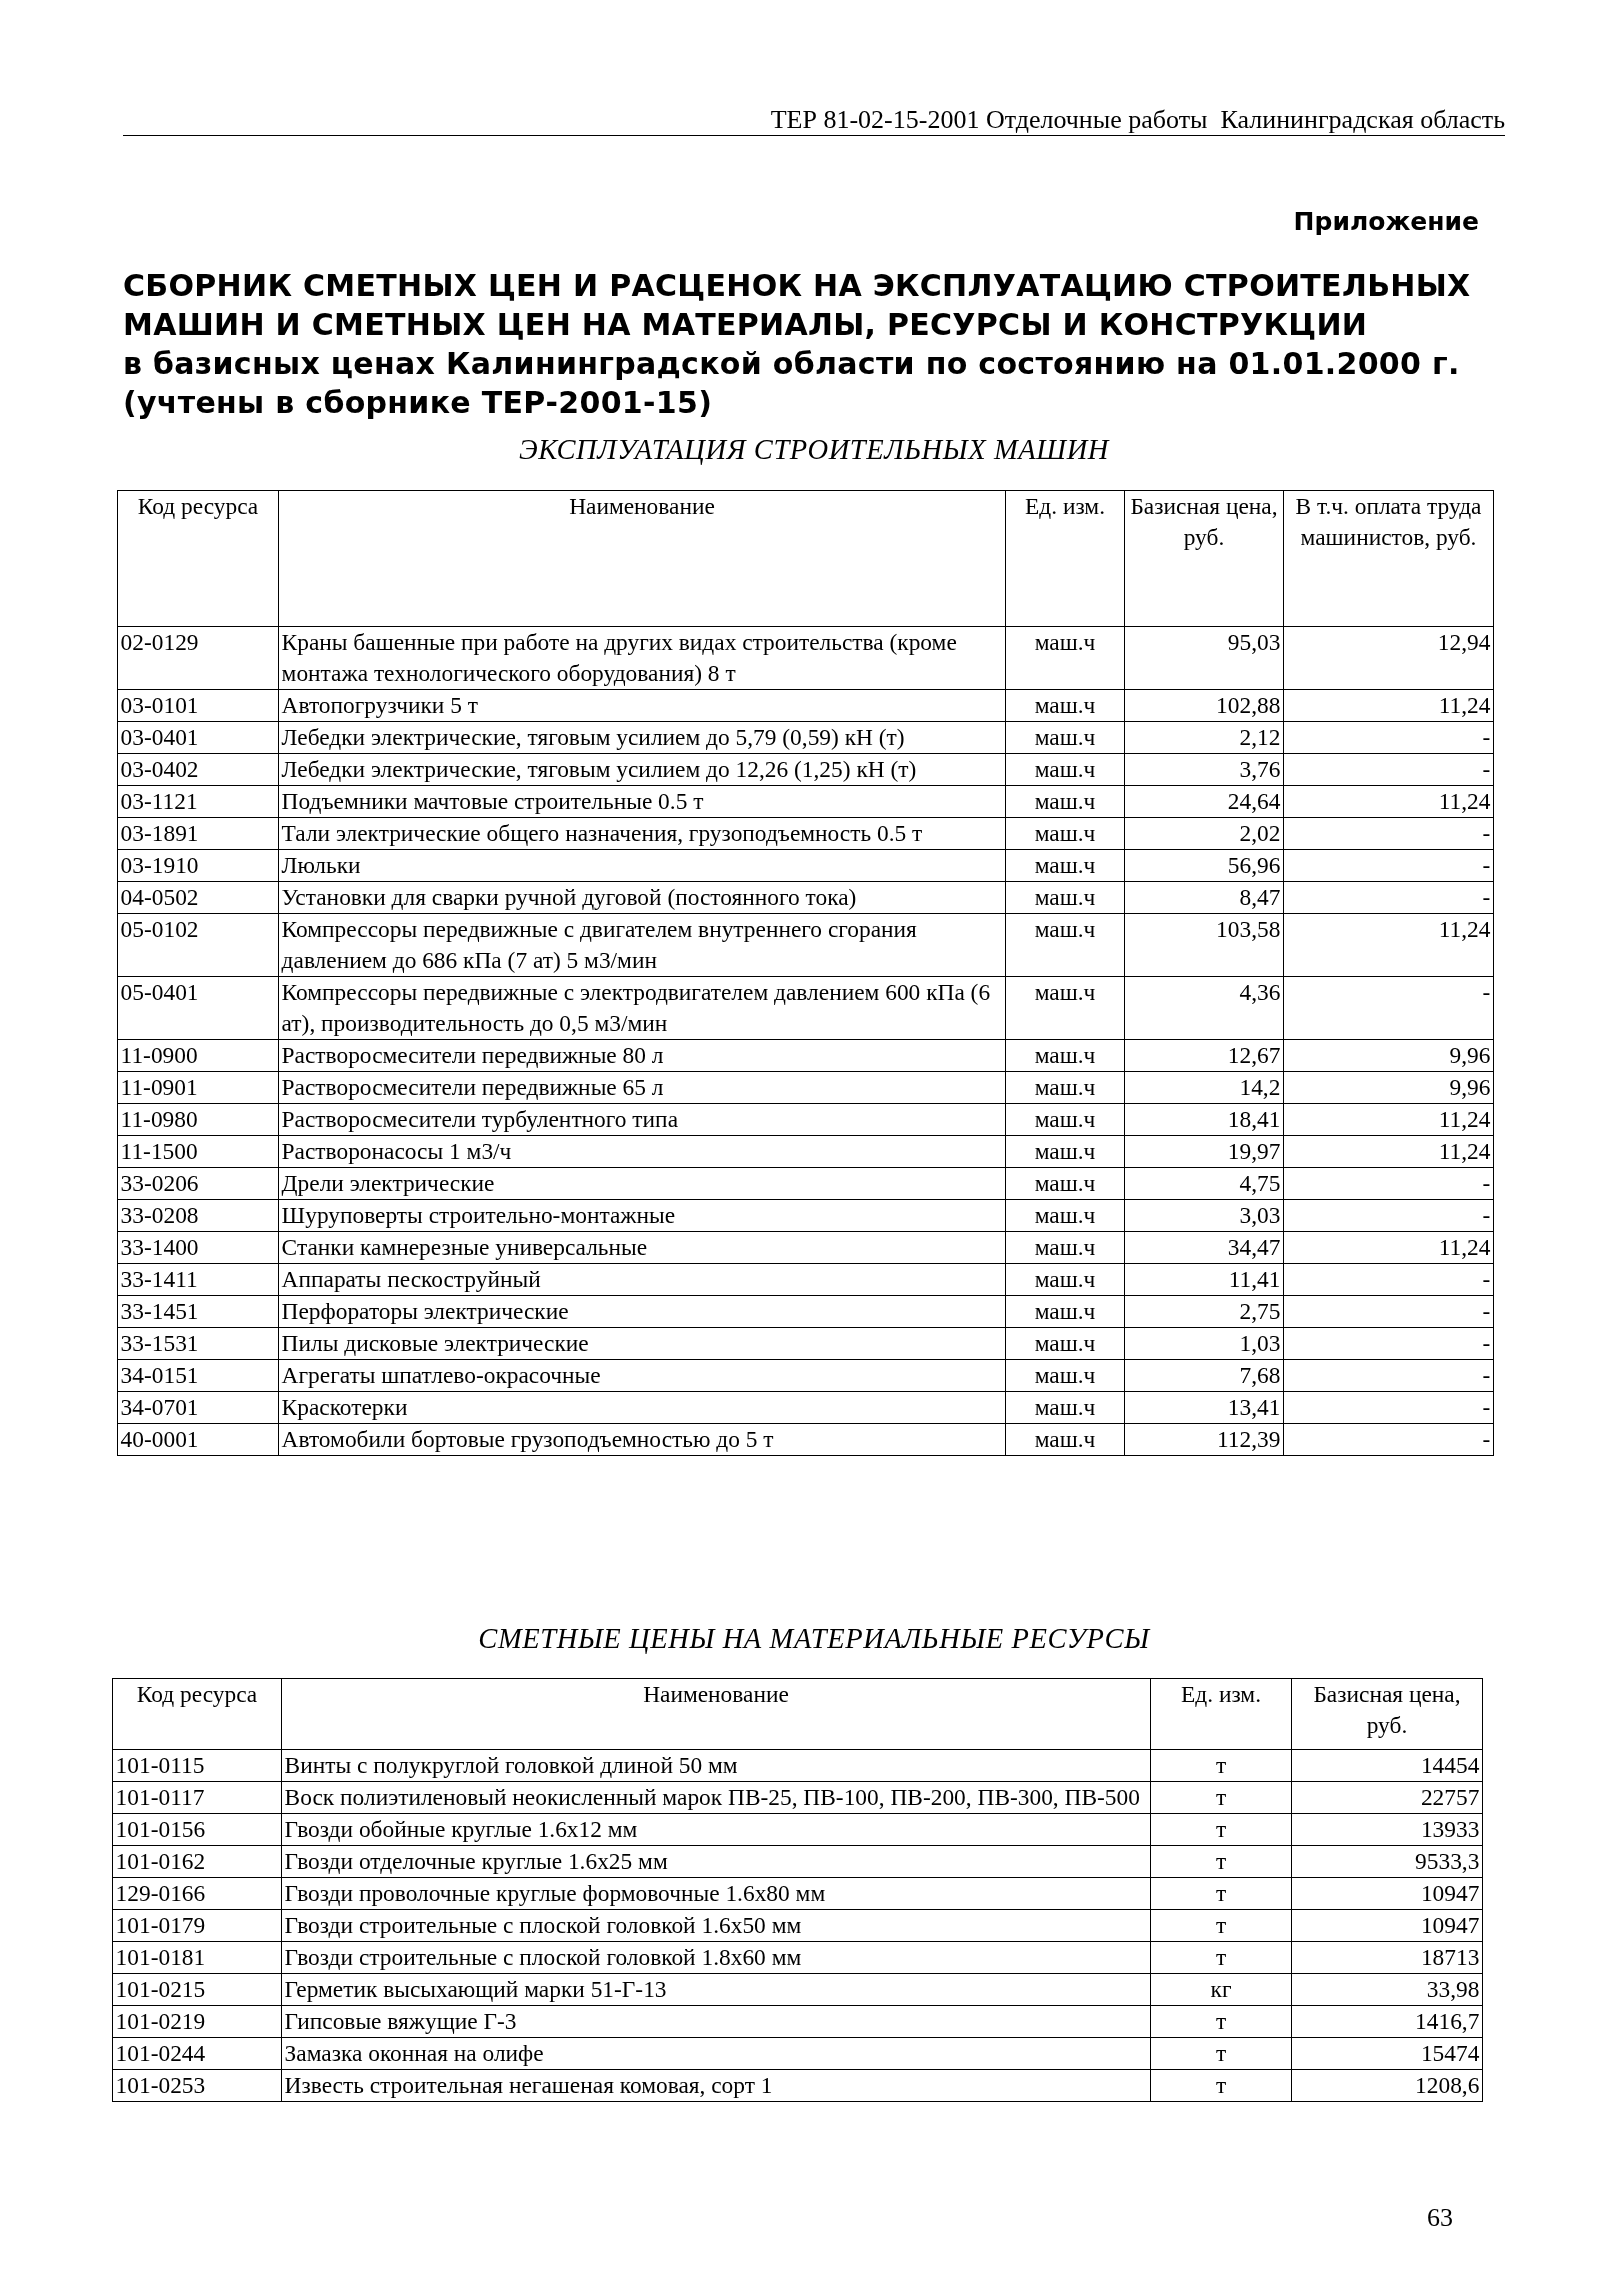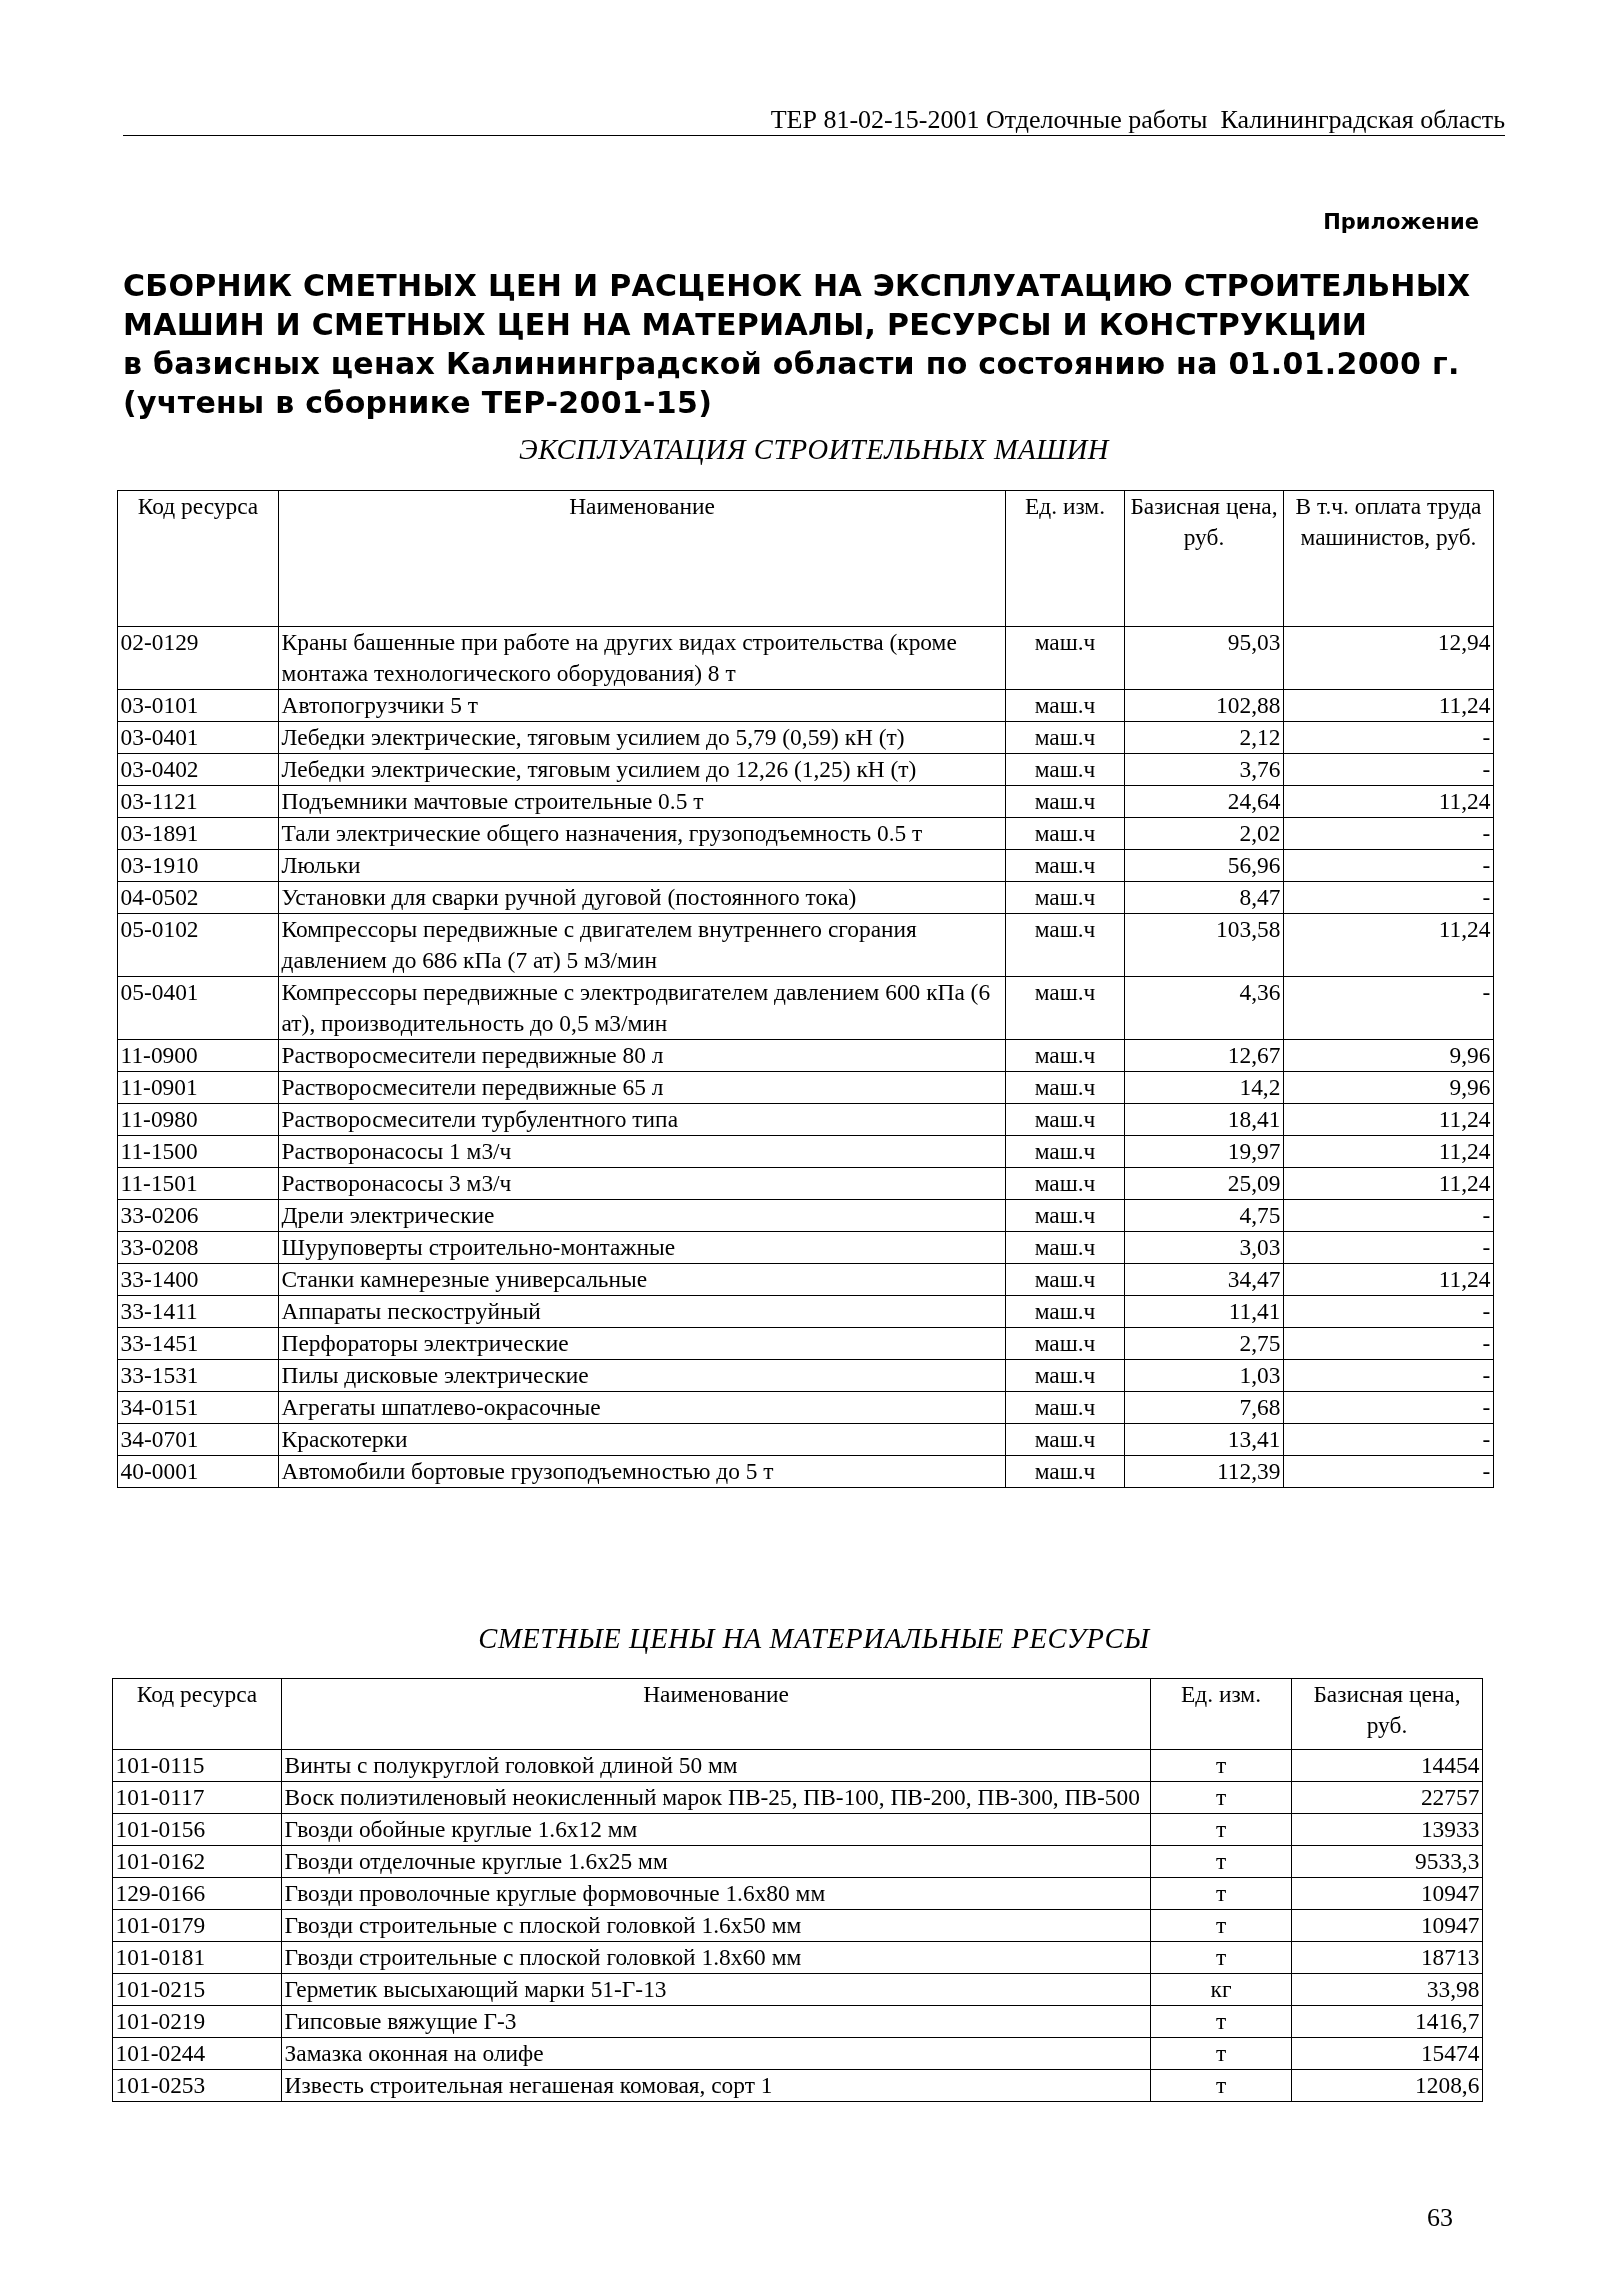--- a/index.html
+++ b/index.html
@@ -12,21 +12,21 @@
     text-align: right; font-size: 26px; line-height: 31px;
   }
   .running-header .bold { font-weight: normal; }
   .header-rule {
     position: absolute; left: 123px; top: 135px; width: 1382px;
     border-top: 1.9px solid #000;
   }
   .appendix-label {
     position: absolute; left: 123px; top: 206px; width: 1356px;
     text-align: right; font-family: "DejaVu Sans", sans-serif; font-weight: bold;
-    font-size: 21px; line-height: 32px;
+    font-size: 25px; line-height: 32px;
   }
   .main-title {
     position: absolute; left: 123px; top: 266px; width: 1382px;
     text-align: left; font-family: "DejaVu Sans", sans-serif; font-weight: bold;
     font-size: 30px; line-height: 39px; letter-spacing: 0.3px;
   }
   .section-title {
     position: absolute; left: 123px; width: 1382px; text-align: center;
     font-style: italic; font-size: 28.5px; line-height: 34px; letter-spacing: 0.6px;
   }
@@ -178,27 +178,20 @@
         <td class="num2">11,24</td>
       </tr>
       <tr>
         <td class="code">11-1500</td>
         <td class="name">Растворонасосы 1 м3/ч</td>
         <td class="unit">маш.ч</td>
         <td class="num">19,97</td>
         <td class="num2">11,24</td>
       </tr>
       <tr>
-        <td class="code">11-1501</td>
-        <td class="name">Растворонасосы 3 м3/ч</td>
-        <td class="unit">маш.ч</td>
-        <td class="num">25,09</td>
-        <td class="num2">11,24</td>
-      </tr>
-      <tr>
         <td class="code">33-0206</td>
         <td class="name">Дрели электрические</td>
         <td class="unit">маш.ч</td>
         <td class="num">4,75</td>
         <td class="num2">-</td>
       </tr>
       <tr>
         <td class="code">33-0208</td>
         <td class="name">Шуруповерты строительно-монтажные</td>
         <td class="unit">маш.ч</td>

